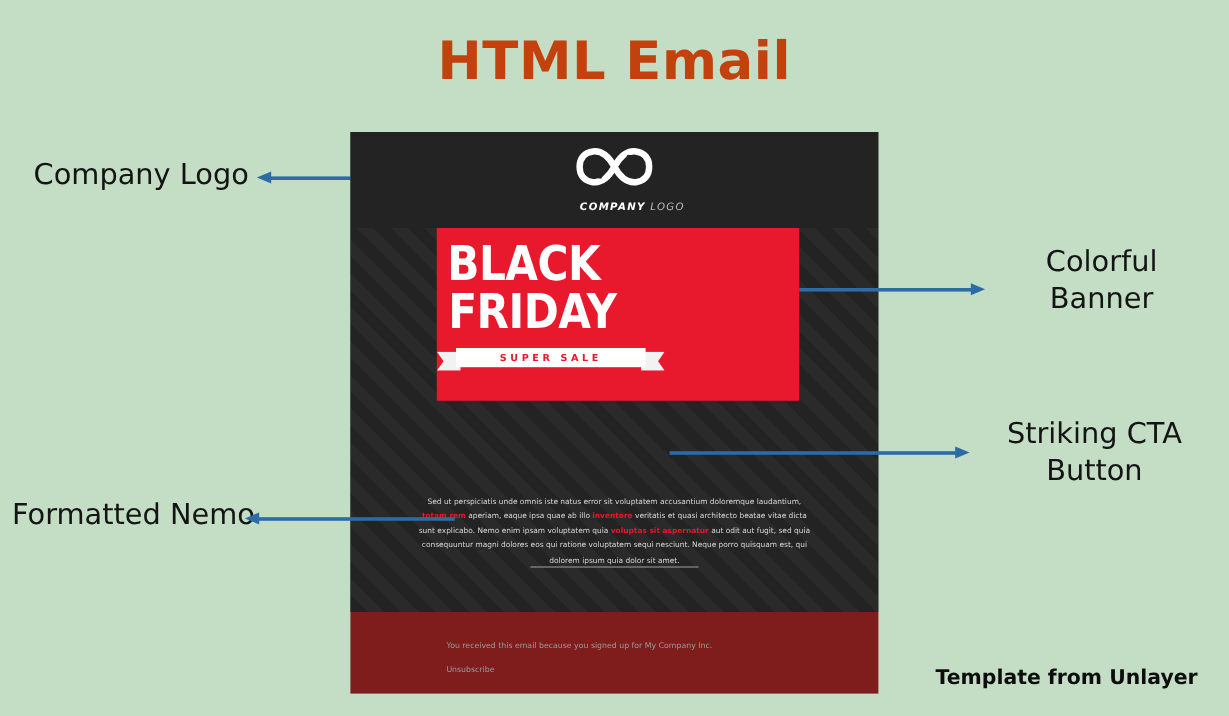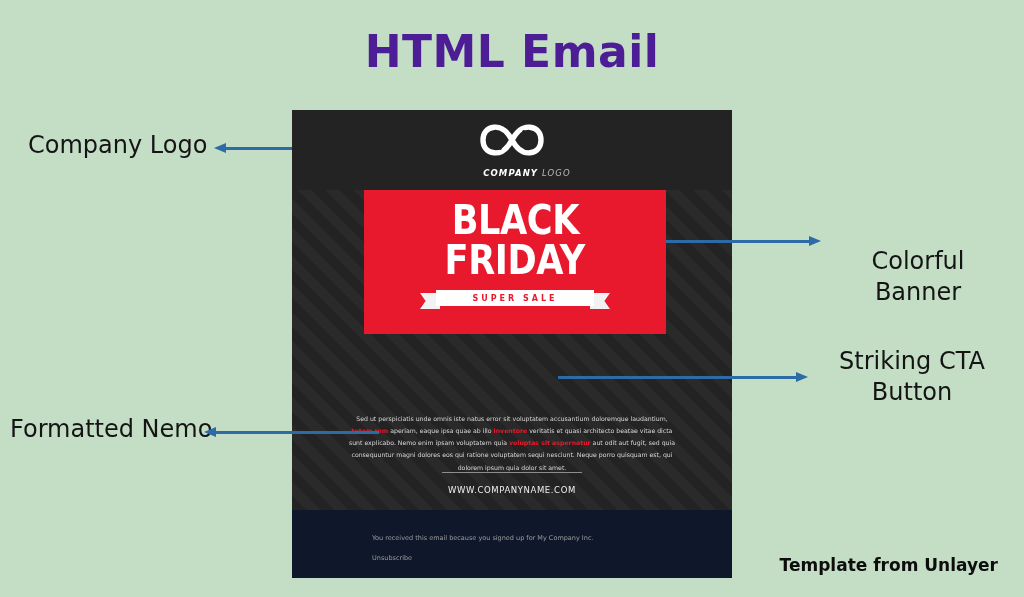--- a/index.html
+++ b/index.html
@@ -11,21 +11,21 @@
     position:relative;
   }
 
   
   .page-title{
     position:absolute;left:0;top:26px;width:1024px;
     text-align:center;
     font-size:44px;
     font-weight:700;
     letter-spacing:.5px;
-    color:#4c1d95;
+    color:#c2410c;
     font-family:"DejaVu Sans", sans-serif;
   }
 
   
   .email{
     position:absolute;left:292px;top:110px;
     width:440px;height:400px;
     background:#232323;
     overflow:hidden;
   }
@@ -61,21 +61,21 @@
         rgba(255,255,255,0.030) 10px,
         rgba(255,255,255,0.030) 20px);
   }
 
   
   .banner{
     position:absolute;left:72px;top:0px;
     width:302px;height:144px;
     background:#e8192c;
     display:flex;flex-direction:column;
-    align-items:center;justify-content:flex-start;
+    align-items:flex-start;justify-content:flex-start;
     padding-top:11px;
     box-sizing:border-box;
   }
   .banner-l1,.banner-l2{
     color:#ffffff;
     font-family:"DejaVu Sans", sans-serif;
     font-weight:700;
     font-size:40px;
     line-height:.95;
     letter-spacing:-.5px;
@@ -168,21 +168,21 @@
     color:#efefef;
     font-size:8.5px;
     letter-spacing:.6px;
     font-family:"DejaVu Sans", sans-serif;
   }
 
   
   .email-footer{
     position:absolute;left:292px;top:510px;
     width:440px;height:68px;
-    background:#0f172a;
+    background:#7f1d1d;
   }
   .footer-line{
     position:absolute;left:80px;
     color:#9b9b9b;
     font-size:6.5px;
     font-family:"DejaVu Sans", sans-serif;
   }
   .footer-line.a{top:24px;}
   .footer-line.b{top:44px;}
 
@@ -243,36 +243,35 @@
         <div class="ribbon-body">
           <span class="ribbon-label">SUPER SALE</span>
         </div>
       </div>
     </div>
 
 
     <p class="copy"><span>Sed ut perspiciatis unde omnis iste natus error sit voluptatem accusantium doloremque laudantium, </span><span class="hl">totam rem</span><span> aperiam, eaque ipsa quae ab illo </span><span class="hl">inventore</span><span> veritatis et quasi architecto beatae vitae dicta sunt explicabo. Nemo enim ipsam voluptatem quia </span><span class="hl">voluptas sit aspernatur</span><span> aut odit aut fugit, sed quia consequuntur magni dolores eos qui ratione voluptatem sequi nesciunt. Neque porro quisquam est, qui dolorem ipsum quia dolor sit amet.</span></p>
 
     <div class="rule2"></div>
-    <div class="site">WWW.COMPANYNAME.COM</div>
   </div>
 </div>
 
 <div class="email-footer">
   <div class="footer-line a">You received this email because you signed up for My Company Inc.</div>
   <div class="footer-line b">Unsubscribe</div>
 </div>
 
 <div class="anno" style="left:28px;top:130px;">Company Logo</div>
 <div class="arrow to-left" style="left:214px;top:147px;width:297px;">
   <div class="shaft" style="left:10px;width:287px;"></div>
     <div class="head"></div>
 </div>
 
-<div class="anno right" style="left:828px;top:203px;width:180px;margin-top:43px;">Colorful
+<div class="anno right" style="left:828px;top:203px;width:180px;">Colorful
 Banner</div>
 <div class="arrow to-right" style="left:666px;top:240px;width:155px;">
   <div class="shaft" style="left:0;width:145px;"></div>
     <div class="head"></div>
 </div>
 
 <div class="anno right" style="left:812px;top:346px;width:200px;">Striking CTA
 Button</div>
 <div class="arrow to-right" style="left:558px;top:376px;width:250px;">
   <div class="shaft" style="left:0;width:240px;"></div>

